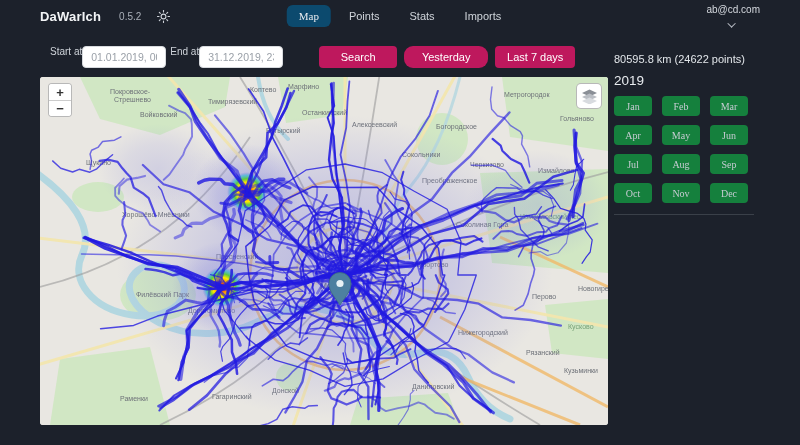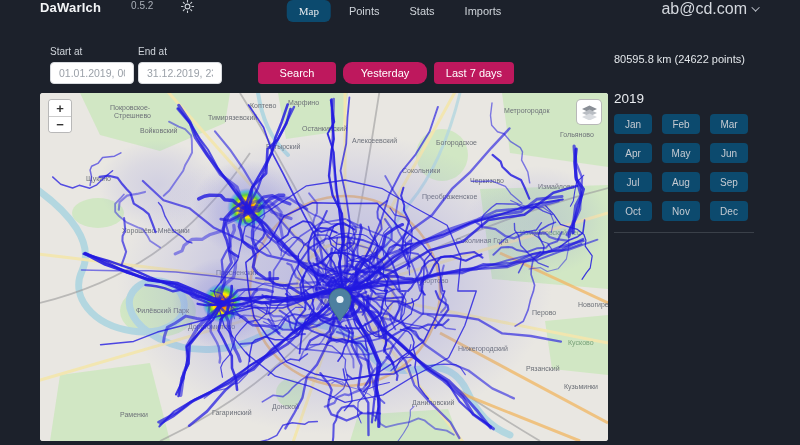--- a/index.html
+++ b/index.html
@@ -4,36 +4,36 @@
 <style>
   * { box-sizing: border-box; margin: 0; padding: 0; }
   html,body { width:800px; height:445px; overflow:hidden; }
   body {
     background:#1c212b;
     font-family:"Liberation Sans", sans-serif;
     color:#dde1e6;
     position:relative;
   }
   
-  .navbar { height:32px; display:flex; align-items:flex-start; padding:0 40px; position:relative;gap:12px; }
+  .navbar { height:32px; display:flex; align-items:center; padding:0 40px; position:relative; }
   .logo { font-size:13px; font-weight:bold; color:#f2f4f6; letter-spacing:.2px; }
   .version { font-size:10px; color:#aab0b9; margin-left:18px; }
   .theme-toggle { margin-left:16px; display:flex; align-items:center; cursor:pointer; }
   .nav-center { position:absolute; left:50%; transform:translateX(-50%); display:flex; align-items:center; gap:6px; }
   .nav-item { font-size:11px; color:#cfd4da; padding:5px 12px; border-radius:6px; cursor:pointer; white-space:nowrap; }
   .nav-item.active { background:#0c4a6e; color:#e8ebef;font-family:Liberation Serif, serif; }
-  .account { margin-left:auto; display:flex; align-items:center; gap:7px; font-size:16px; color:#d4d8de; cursor:pointer; }
+  .account { margin-left:auto; display:flex; align-items:center; gap:7px; font-size:10px; color:#d4d8de; cursor:pointer;flex-direction:column; }
   .chev { width:6px; height:6px; border-left:1.5px solid #b9bec6; border-bottom:1.5px solid #b9bec6; transform:rotate(-45deg) translateY(-2px); }
   
   .main { display:flex; padding:0 36px 0 40px; }
   .left-col { width:568px; flex:none; }
   .sidebar { width:150px; flex:none; margin-left:6px; padding-top:21px; }
   
   .filters { display:flex; align-items:flex-end; margin-top:14px; padding-left:10px; }
-  .field { display:flex; flex-direction:column; margin-right:4px; }
+  .field { display:flex; flex-direction:row; margin-right:4px; }
   .field label { font-size:10px; color:#ced3d9; margin-bottom:5px; }
   .field input { width:84px; height:22px; border:1px solid #d7dade; border-radius:4px;
                  background:#fff; color:#9aa0a8; font-size:10.5px; padding:0 8px;
                  font-family:"Liberation Sans",sans-serif; }
   .btn-row { display:flex; gap:7px; margin-left:32px; }
   .btn { height:22px; border:none; border-radius:4px; background:#be185d; color:#fff;
          font-size:11px; font-family:"Liberation Sans",sans-serif; cursor:pointer; }
   .btn.search { width:78px; } .btn.today { width:84px; } .btn.yesterday { width:84px;border-radius:9px; } .btn.last7 { width:80px; }
   
   .map { position:relative; margin-top:9px; width:568px; height:348px; border-radius:3px;
@@ -45,24 +45,24 @@
               display:flex; align-items:center; justify-content:center; cursor:pointer; line-height:1; }
   .zoom-btn + .zoom-btn { border-top:1px solid #ccc; }
   .layers-ctl { position:absolute; right:6px; top:6px; width:26px; height:26px; background:#fff;
                 border:1.5px solid rgba(0,0,0,.28); border-radius:5px; display:flex; align-items:center;
                 justify-content:center; cursor:pointer; z-index:5; }
   
   .stats { font-size:11px; color:#e2e6ea; white-space:nowrap; }
   .select-year { margin-top:9px; display:inline-block; padding:5px 13px; background:#262c36;
                  border:none; border-radius:6px; color:#ced3d9; font-size:10px;
                  font-family:"Liberation Sans",sans-serif; cursor:pointer; }
-  .year { margin-top:26px; font-size:13.5px; color:#e8ebef; }
+  .year { margin-top:8px; font-size:13.5px; color:#e8ebef; }
   .months { margin-top:8px; display:grid; grid-template-columns:repeat(3,38px); gap:9px 10px; }
-  .month-btn { height:20px; background:#0c4a6e; border:none; border-radius:4px; color:#c6cbd2;
-               font-size:10px; font-family:Liberation Sans, sans-serif; cursor:pointer; }
+  .month-btn { height:20px; background:#15803d; border:none; border-radius:4px; color:#c6cbd2;
+               font-size:10px; font-family:Liberation Serif, serif; cursor:pointer; }
   .divider { margin-top:11px; width:140px; border-top:1px solid #3a4049; }
 </style>
 </head>
 <body>
 
 <div class="navbar">
   <span class="logo">DaWarIch</span>
   <span class="version">0.5.2</span>
   <span class="theme-toggle">
     <svg width="13" height="13" viewBox="0 0 13 13">

